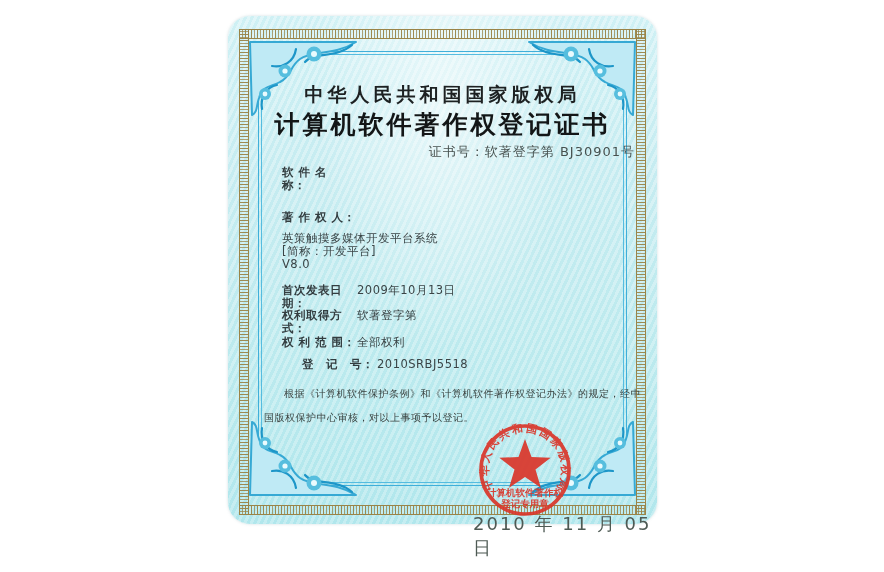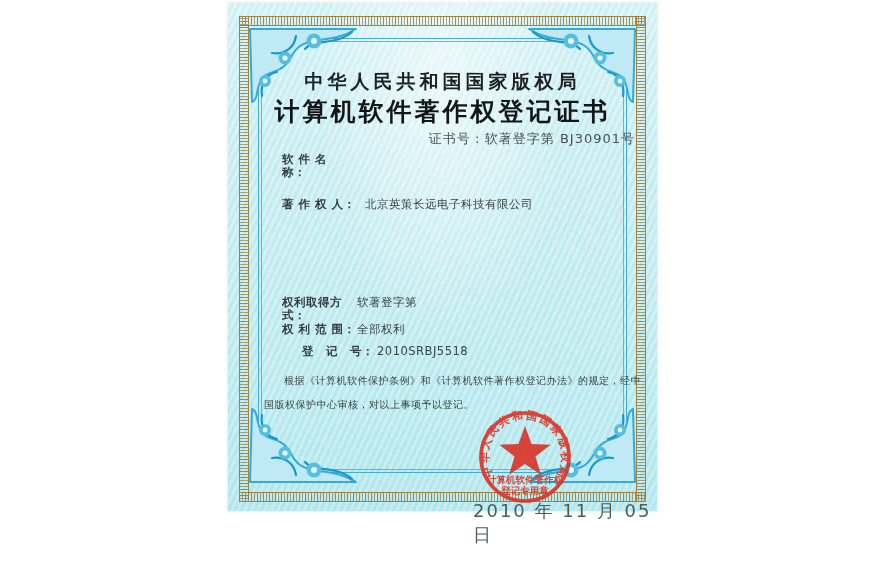--- a/index.html
+++ b/index.html
@@ -7,26 +7,27 @@
   body {
     background:#ffffff;
     font-family:"DejaVu Sans","Liberation Sans",sans-serif;
     position:relative;
     overflow:hidden;
   }
   .photo { position:absolute; inset:0; }
 
   
   .cert {
-    position:absolute; left:228px; top:3px; width:429px; height:508px;
+    position:absolute; left:228px; top:16px; width:429px; height:508px;
     background:
       radial-gradient(ellipse at 50% 16%, rgba(255,255,255,.55), rgba(255,255,255,0) 42%),
       repeating-linear-gradient(115deg, rgba(255,255,255,.20) 0 3px, rgba(120,210,222,.10) 3px 6px),
       linear-gradient(180deg,#d9f4f7 0%, #cfeff3 30%, #c5edf0 62%, #b7e9ee 100%);
     box-shadow:0 0 3px rgba(120,160,170,.35);
+    border-radius:22px;
   }
 
   
   .gs { position:absolute; }
   .gs-h {
     left:11px; right:11px; height:10px;
     border-top:1px solid #9a8448; border-bottom:1px solid #9a8448;
     background:repeating-linear-gradient(90deg,
       rgba(154,132,72,.95) 0 1px, rgba(154,132,72,0) 1px 3px,
       rgba(154,132,72,.75) 3px 4px, rgba(154,132,72,0) 4px 6px);
@@ -145,25 +146,33 @@
           <circle cx="17" cy="54" r="2.4" fill="#eafbfe"></circle>
       </svg>
     </div>
 
     <div class="txt issuer">中华人民共和国国家版权局</div>
     <div class="txt main-title">计算机软件著作权登记证书</div>
     <div class="txt cert-no">证书号：软著登字第 BJ30901号</div>
 
     <div class="txt field-row" style="top:150px;flex-direction:column;">
       <span class="lbl" style="width:66px;flex-basis:66px;">软 件 名 称：</span>
+      <span class="val software-lines">
+        <span class="val-line">英策触摸多媒体开发平台系统</span>
+        <span class="val-line">[简称：开发平台]</span>
+        <span class="val-line">V8.0</span>
+      </span>
     </div>
 
     <div class="txt field-row" style="top:195px;gap:8px;">
       <span class="lbl">著 作 权 人：</span>
-      <span class="val">北京英策长远电子科技有限公司</span>
+    </div>
+    <div class="txt field-row" style="top:268px;">
+      <span class="lbl">首次发表日期：</span>
+      <span class="val">2009年10月13日</span>
     </div>
     <div class="txt field-row" style="top:293px;">
       <span class="lbl">权利取得方式：</span>
       <span class="val">软著登字第</span>
     </div>
     <div class="txt field-row" style="top:320px;">
       <span class="lbl">权 利 范 围：</span>
       <span class="val">全部权利</span>
     </div>
     <div class="txt field-row" style="top:342px;margin-left:20px;">

